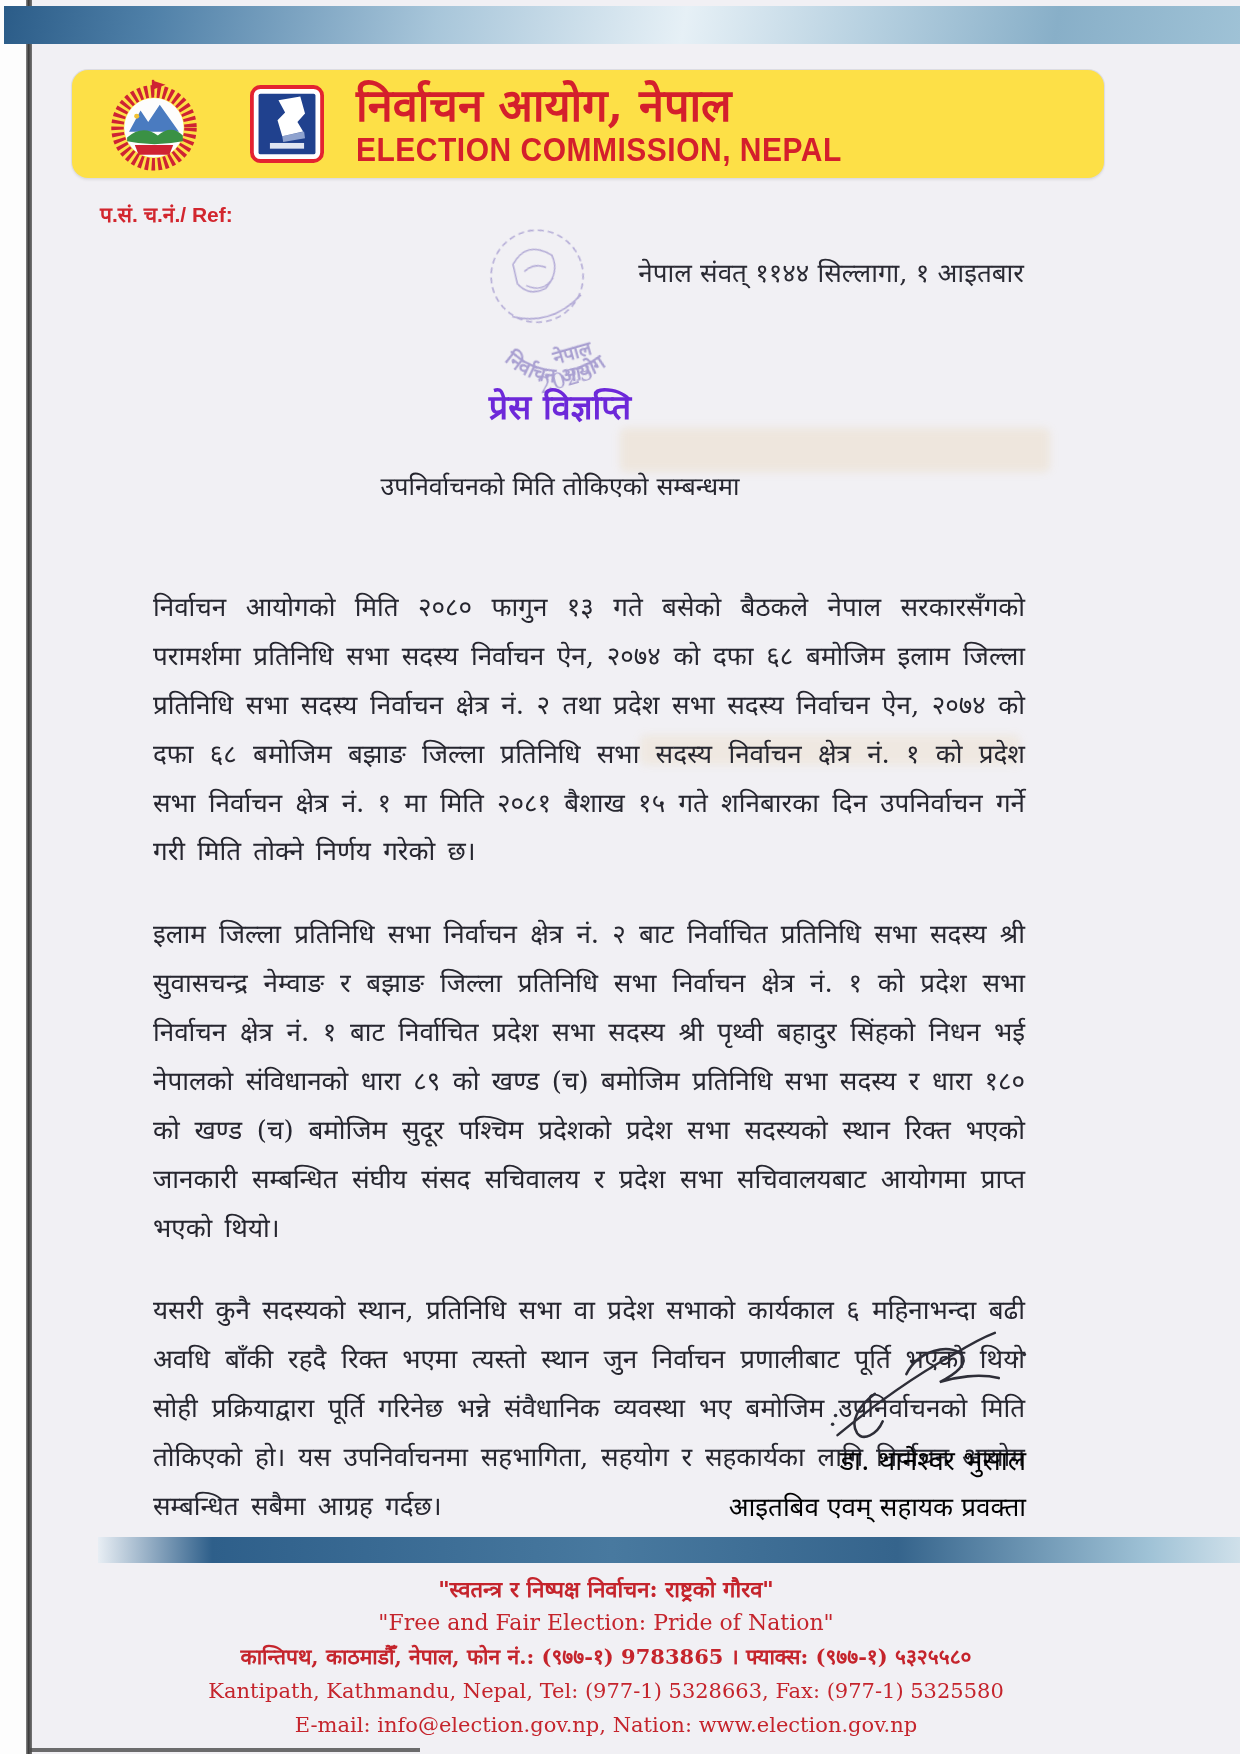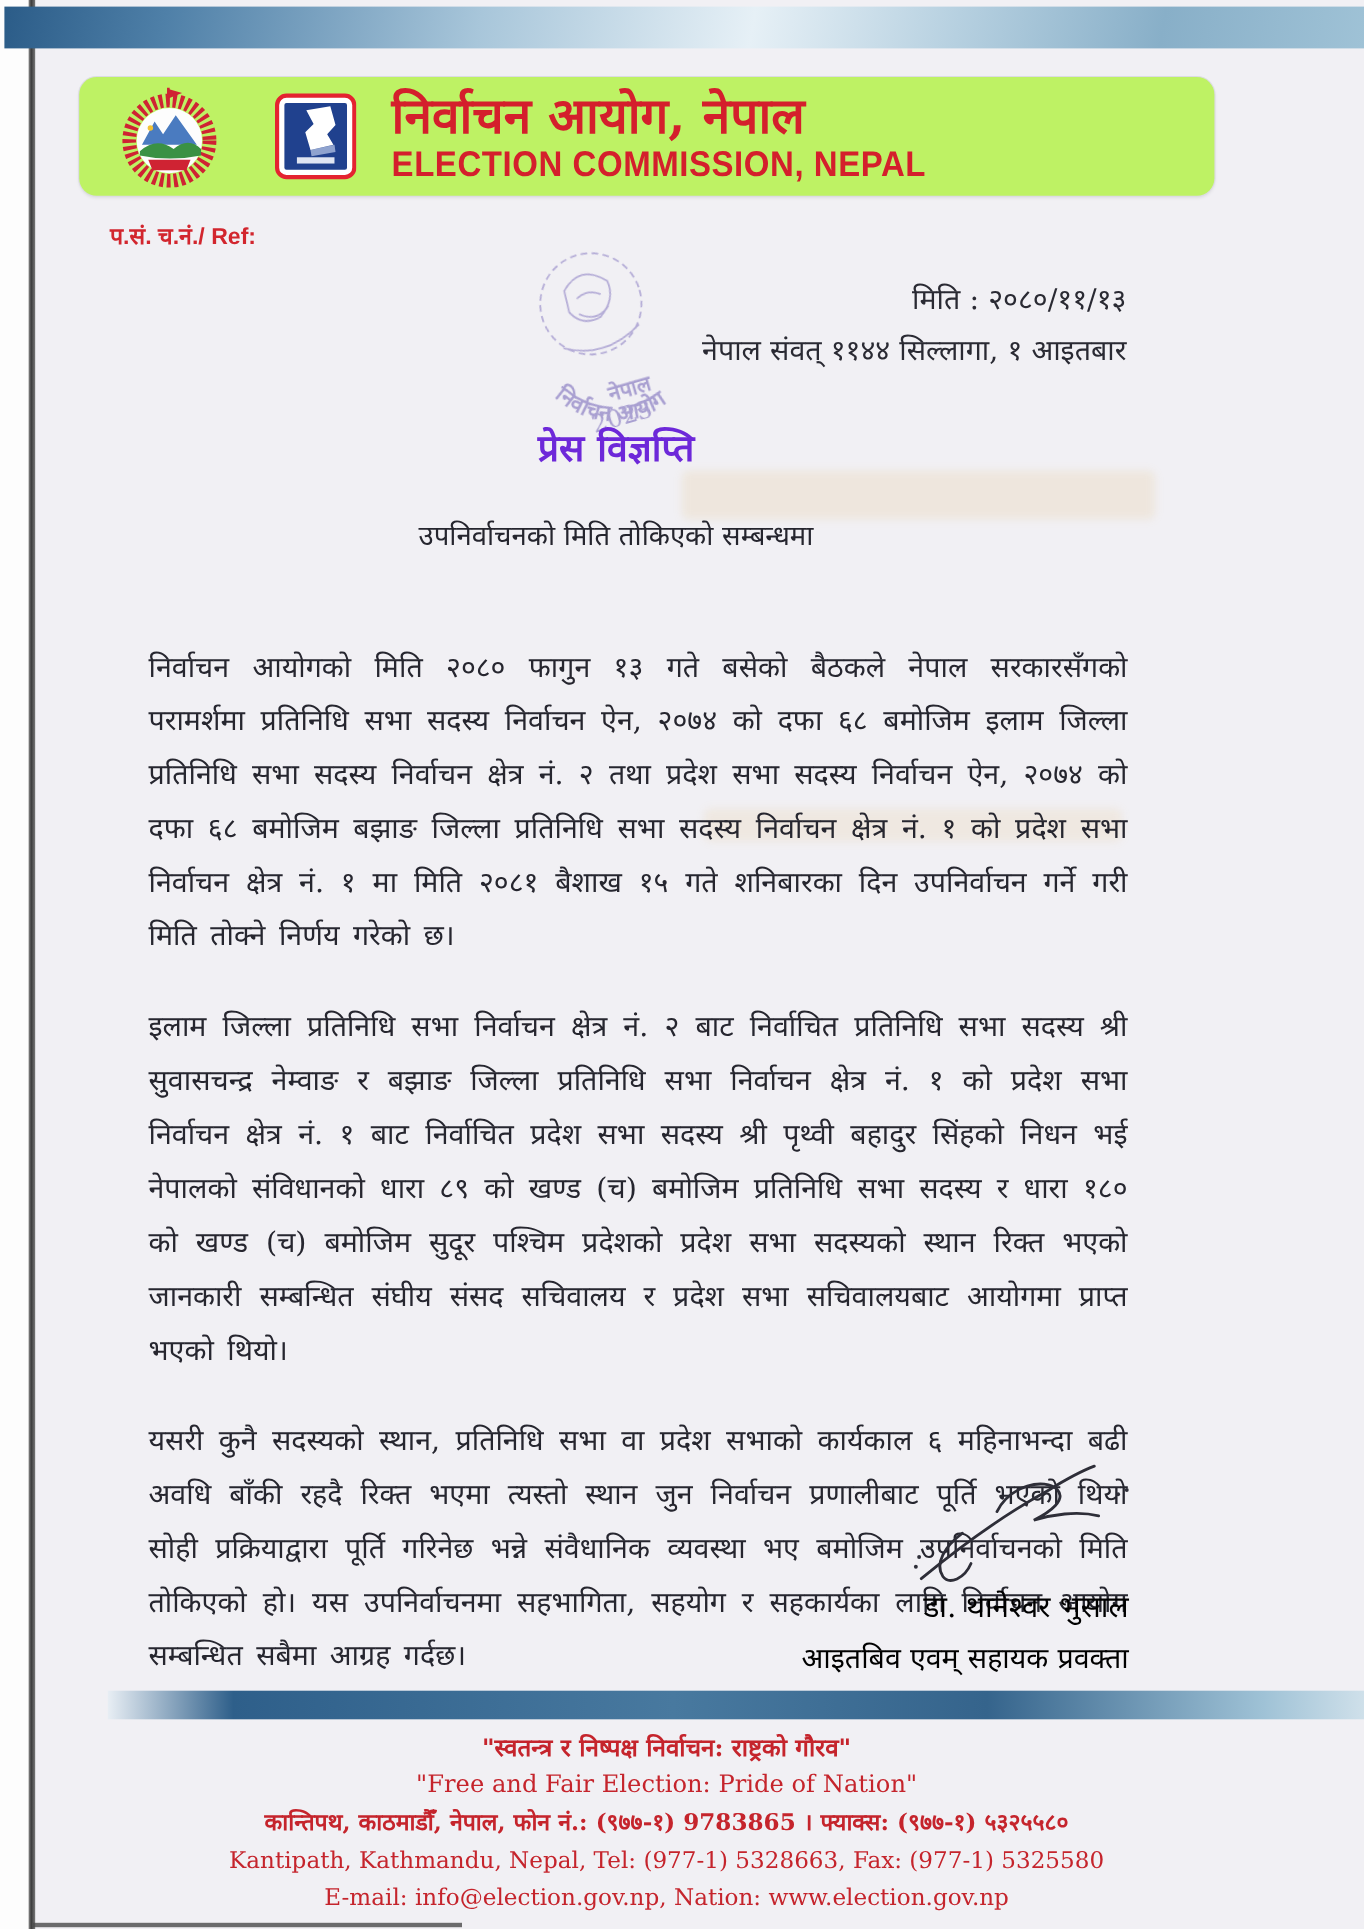--- a/index.html
+++ b/index.html
@@ -10,21 +10,21 @@
   }
   .paper{position:absolute;left:32px;top:0;right:0;bottom:0;background:#f1f0f4;}
   .scan-left-white{position:absolute;left:0;top:0;width:28px;height:100%;background:#fdfdfd;}
   .scan-left-line{position:absolute;left:26px;top:0;width:6px;height:100%;
     background:linear-gradient(90deg,#8a8a8a,#3c3c3c 40%,#777);}
   .scan-bottom-line{position:absolute;left:30px;bottom:2px;width:390px;height:4px;background:#4a4a4a;opacity:.8;}
 
   .top-bar{position:absolute;left:4px;top:6px;right:0;height:38px;
     background:linear-gradient(100deg,#2b5c88 0%,#4f80a8 12%,#a8c6da 35%,#e6f0f6 55%,#b6d0e0 70%,#88afc8 85%,#9fc2d6 100%);}
   .header-box{position:absolute;left:72px;top:70px;width:1032px;height:108px;
-    background:#bef264;border-radius:16px;box-shadow:0 0 0 1px #dcdce2, 0 2px 3px rgba(0,0,0,.08);
+    background:#fde047;border-radius:16px;box-shadow:0 0 0 1px #dcdce2, 0 2px 3px rgba(0,0,0,.08);
     display:flex;align-items:center;}
   .emblem{margin-left:34px;width:96px;height:96px;flex:0 0 auto;}
   .ballot{margin-left:48px;width:74px;height:80px;flex:0 0 auto;}
   .orgnames{margin-left:32px;display:flex;flex-direction:column;justify-content:center;}
   .org-np{color:#d41f2c;font-weight:bold;font-size:45px;line-height:1.05;
     font-family:"DejaVu Serif","Liberation Serif",serif;}
   .org-en{color:#d41f2c;font-weight:800;font-size:30px;letter-spacing:.5px;margin-top:2px;
     font-family:"Liberation Sans","DejaVu Sans",sans-serif;transform:scaleY(1.08);transform-origin:left top;}
 
   .ref{position:absolute;left:100px;top:200px;color:#d2262e;font-weight:bold;font-size:21px;
@@ -37,21 +37,21 @@
   .dates{position:absolute;right:216px;top:250px;text-align:right;color:#2a2a33;
     font-size:26px;line-height:46px;}
 
   .doc-title{position:absolute;left:0;right:120px;top:383px;text-align:center;
     color:#6d28d9;font-weight:bold;font-size:34px;}
   .doc-subject{position:absolute;left:0;right:120px;top:468px;text-align:center;
     color:#25252e;font-size:25px;}
 
   .body-text{position:absolute;left:135px;top:583px;width:890px;color:#26262f;
     font-size:26px;line-height:1.88;text-align:justify;word-spacing:4px;}
-  .body-text p{margin:0 0 34px 0;}
+  .body-text p{margin:0 0 34px 18px;}
 
   .sig-block{position:absolute;right:214px;top:1325px;text-align:right;color:#000000;}
   .sig-scrawl{width:210px;height:118px;margin-right:-6px;}
   .sig-name{font-size:27px;margin-top:-6px;}
   .sig-desig{font-size:26px;margin-top:10px;}
 
   .bottom-bar{position:absolute;left:98px;top:1537px;right:0;height:26px;
     background:linear-gradient(90deg,#e8eef4 0%,#2e5f8a 10%,#48799f 45%,#35648c 70%,#9fc2d6 92%,#cfe0ea 100%);}
 
   .footer{position:absolute;left:0;right:28px;top:1572px;text-align:center;color:#c5242c;line-height:34px;}
@@ -115,21 +115,20 @@
     <path d="M60 110 Q95 130 132 108"></path>
   </g>
   <text font-size="20" font-weight="bold">
     <textPath href="#arcTop">निर्वाचन आयोग</textPath>
   </text>
   <text x="88" y="168" font-size="19" font-weight="bold">नेपाल</text>
   <text x="66" y="192" font-size="22">2023</text>
 </svg>
 
 <div class="dates">
-  <div>मिति : २०८०/११/१३</div>
   <div>नेपाल संवत् ११४४ सिल्लागा, १ आइतबार</div>
 </div>
 
 <div class="ghost1"></div>
 <div class="ghost2"></div>
 
 <div class="doc-title">प्रेस विज्ञप्ति</div>
 <div class="doc-subject">उपनिर्वाचनको मिति तोकिएको सम्बन्धमा</div>
 
 <div class="body-text">

